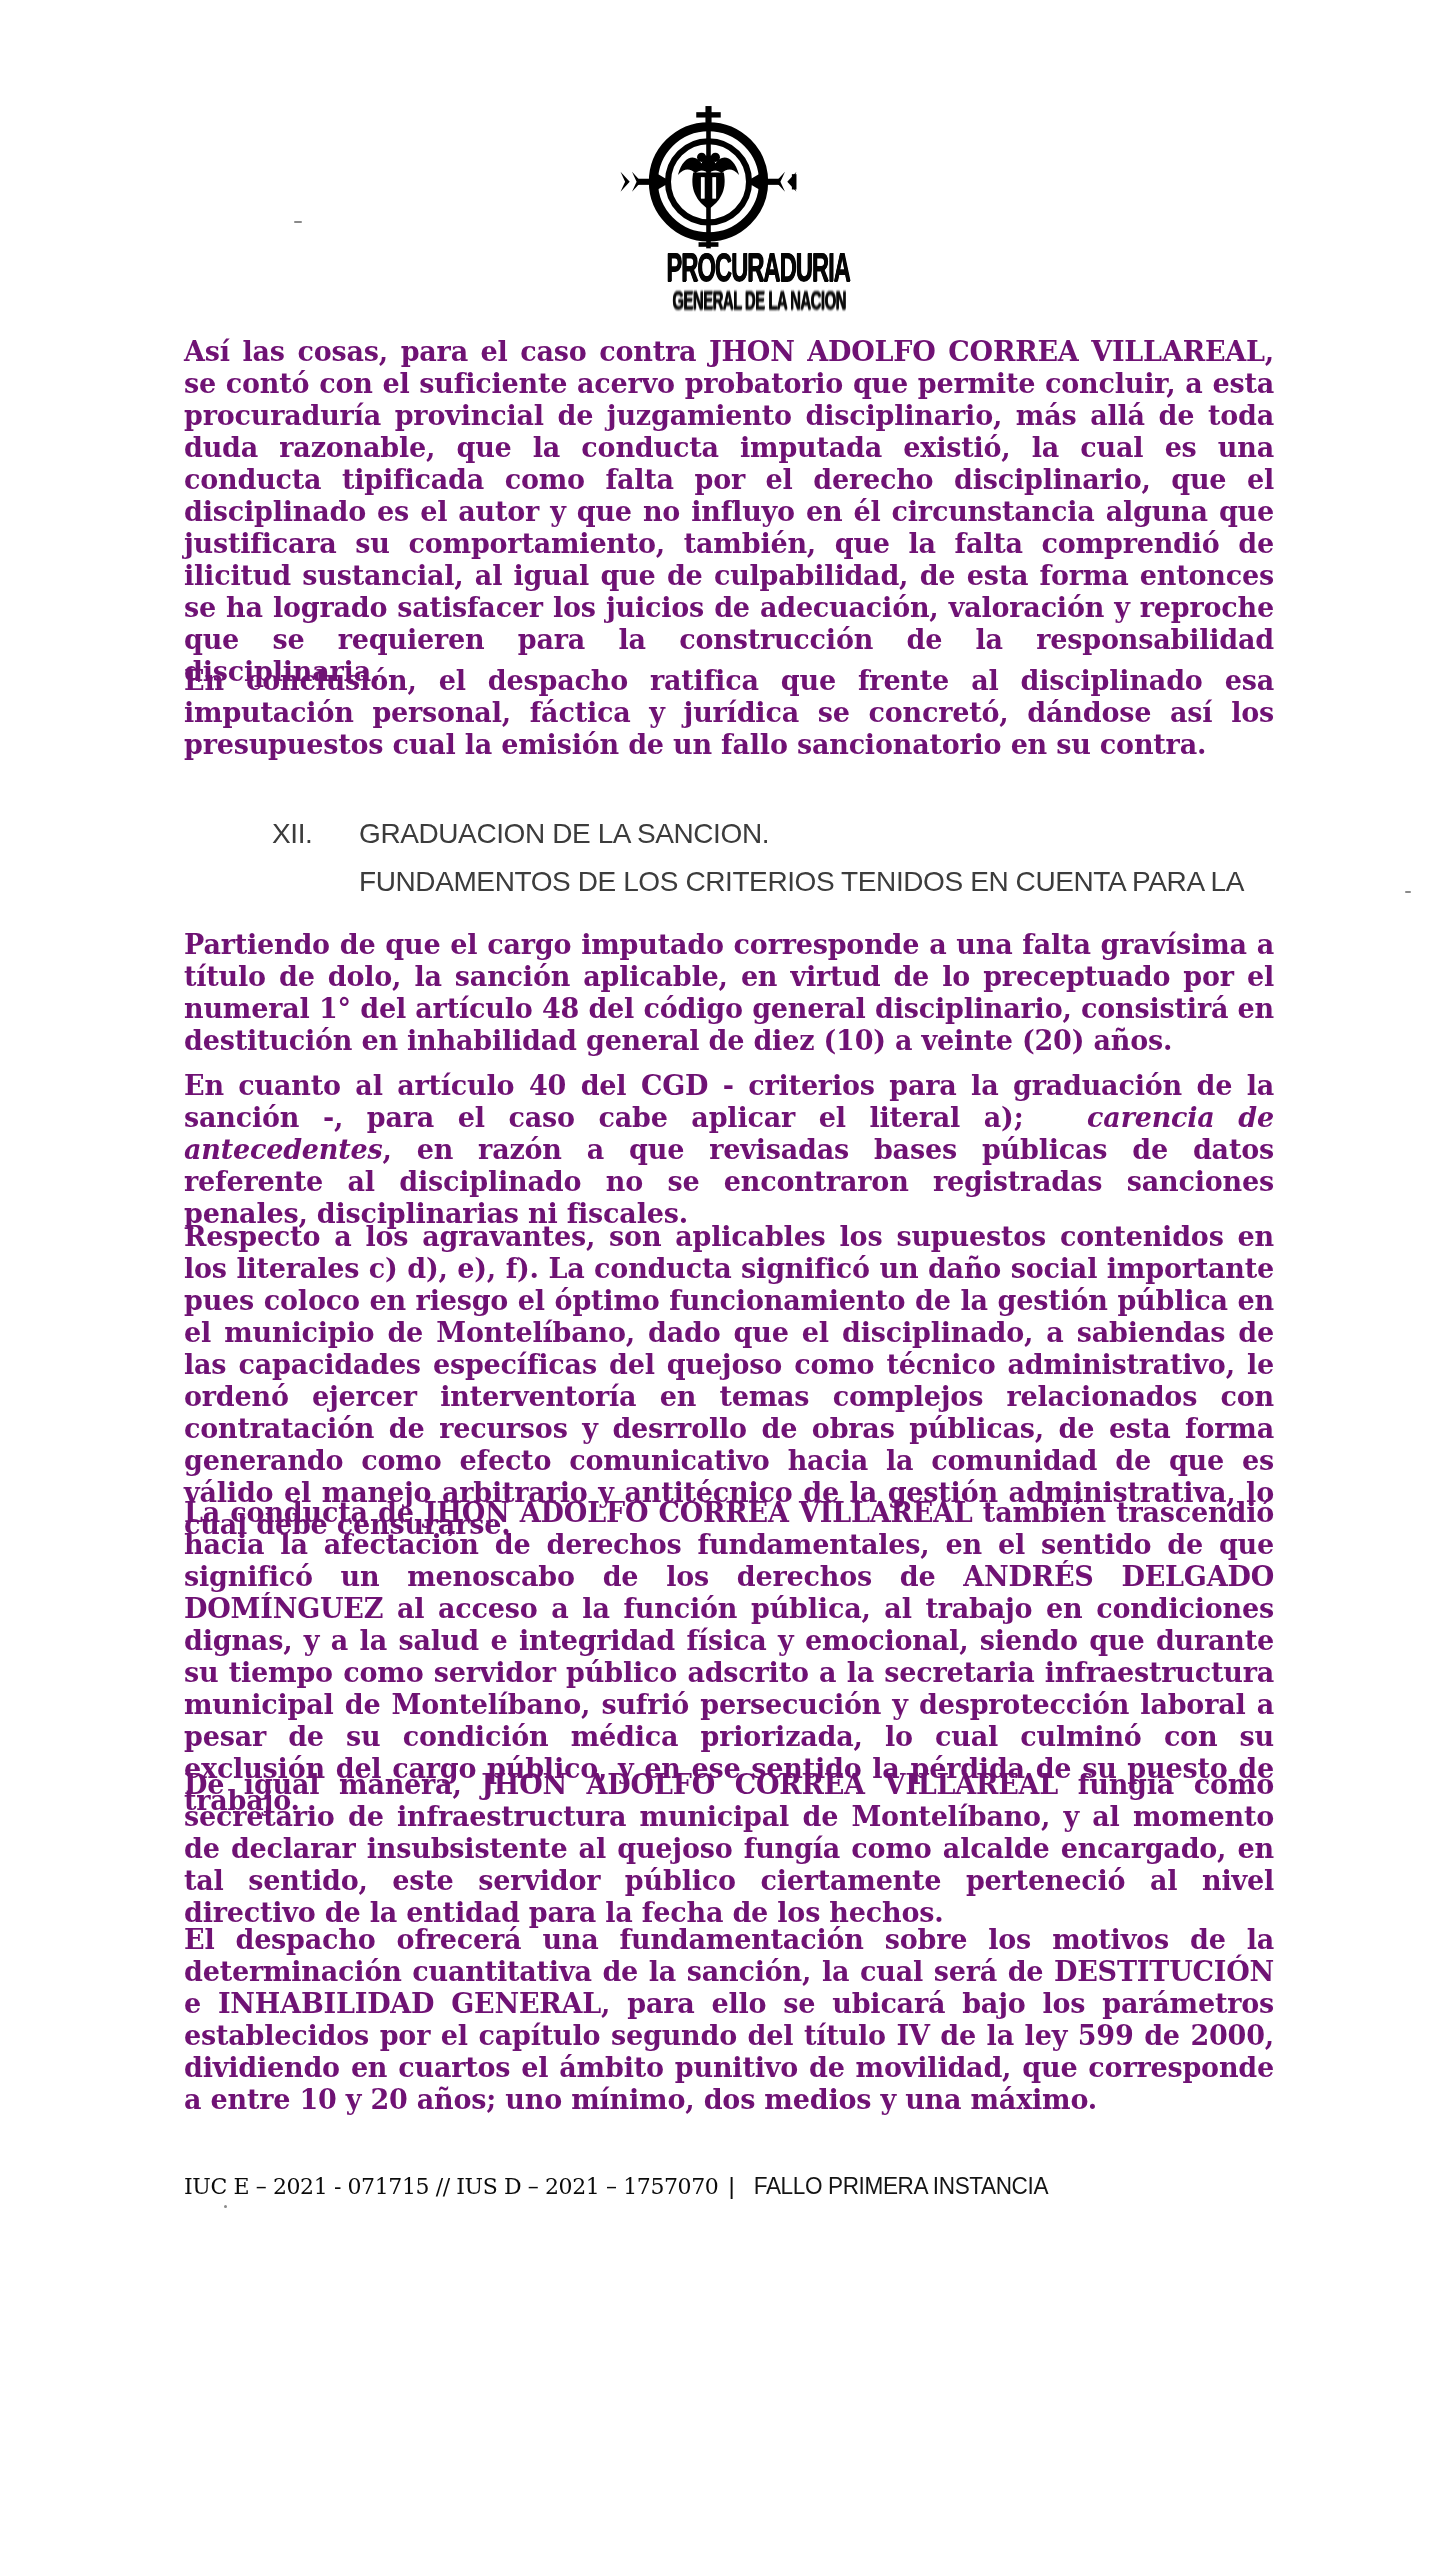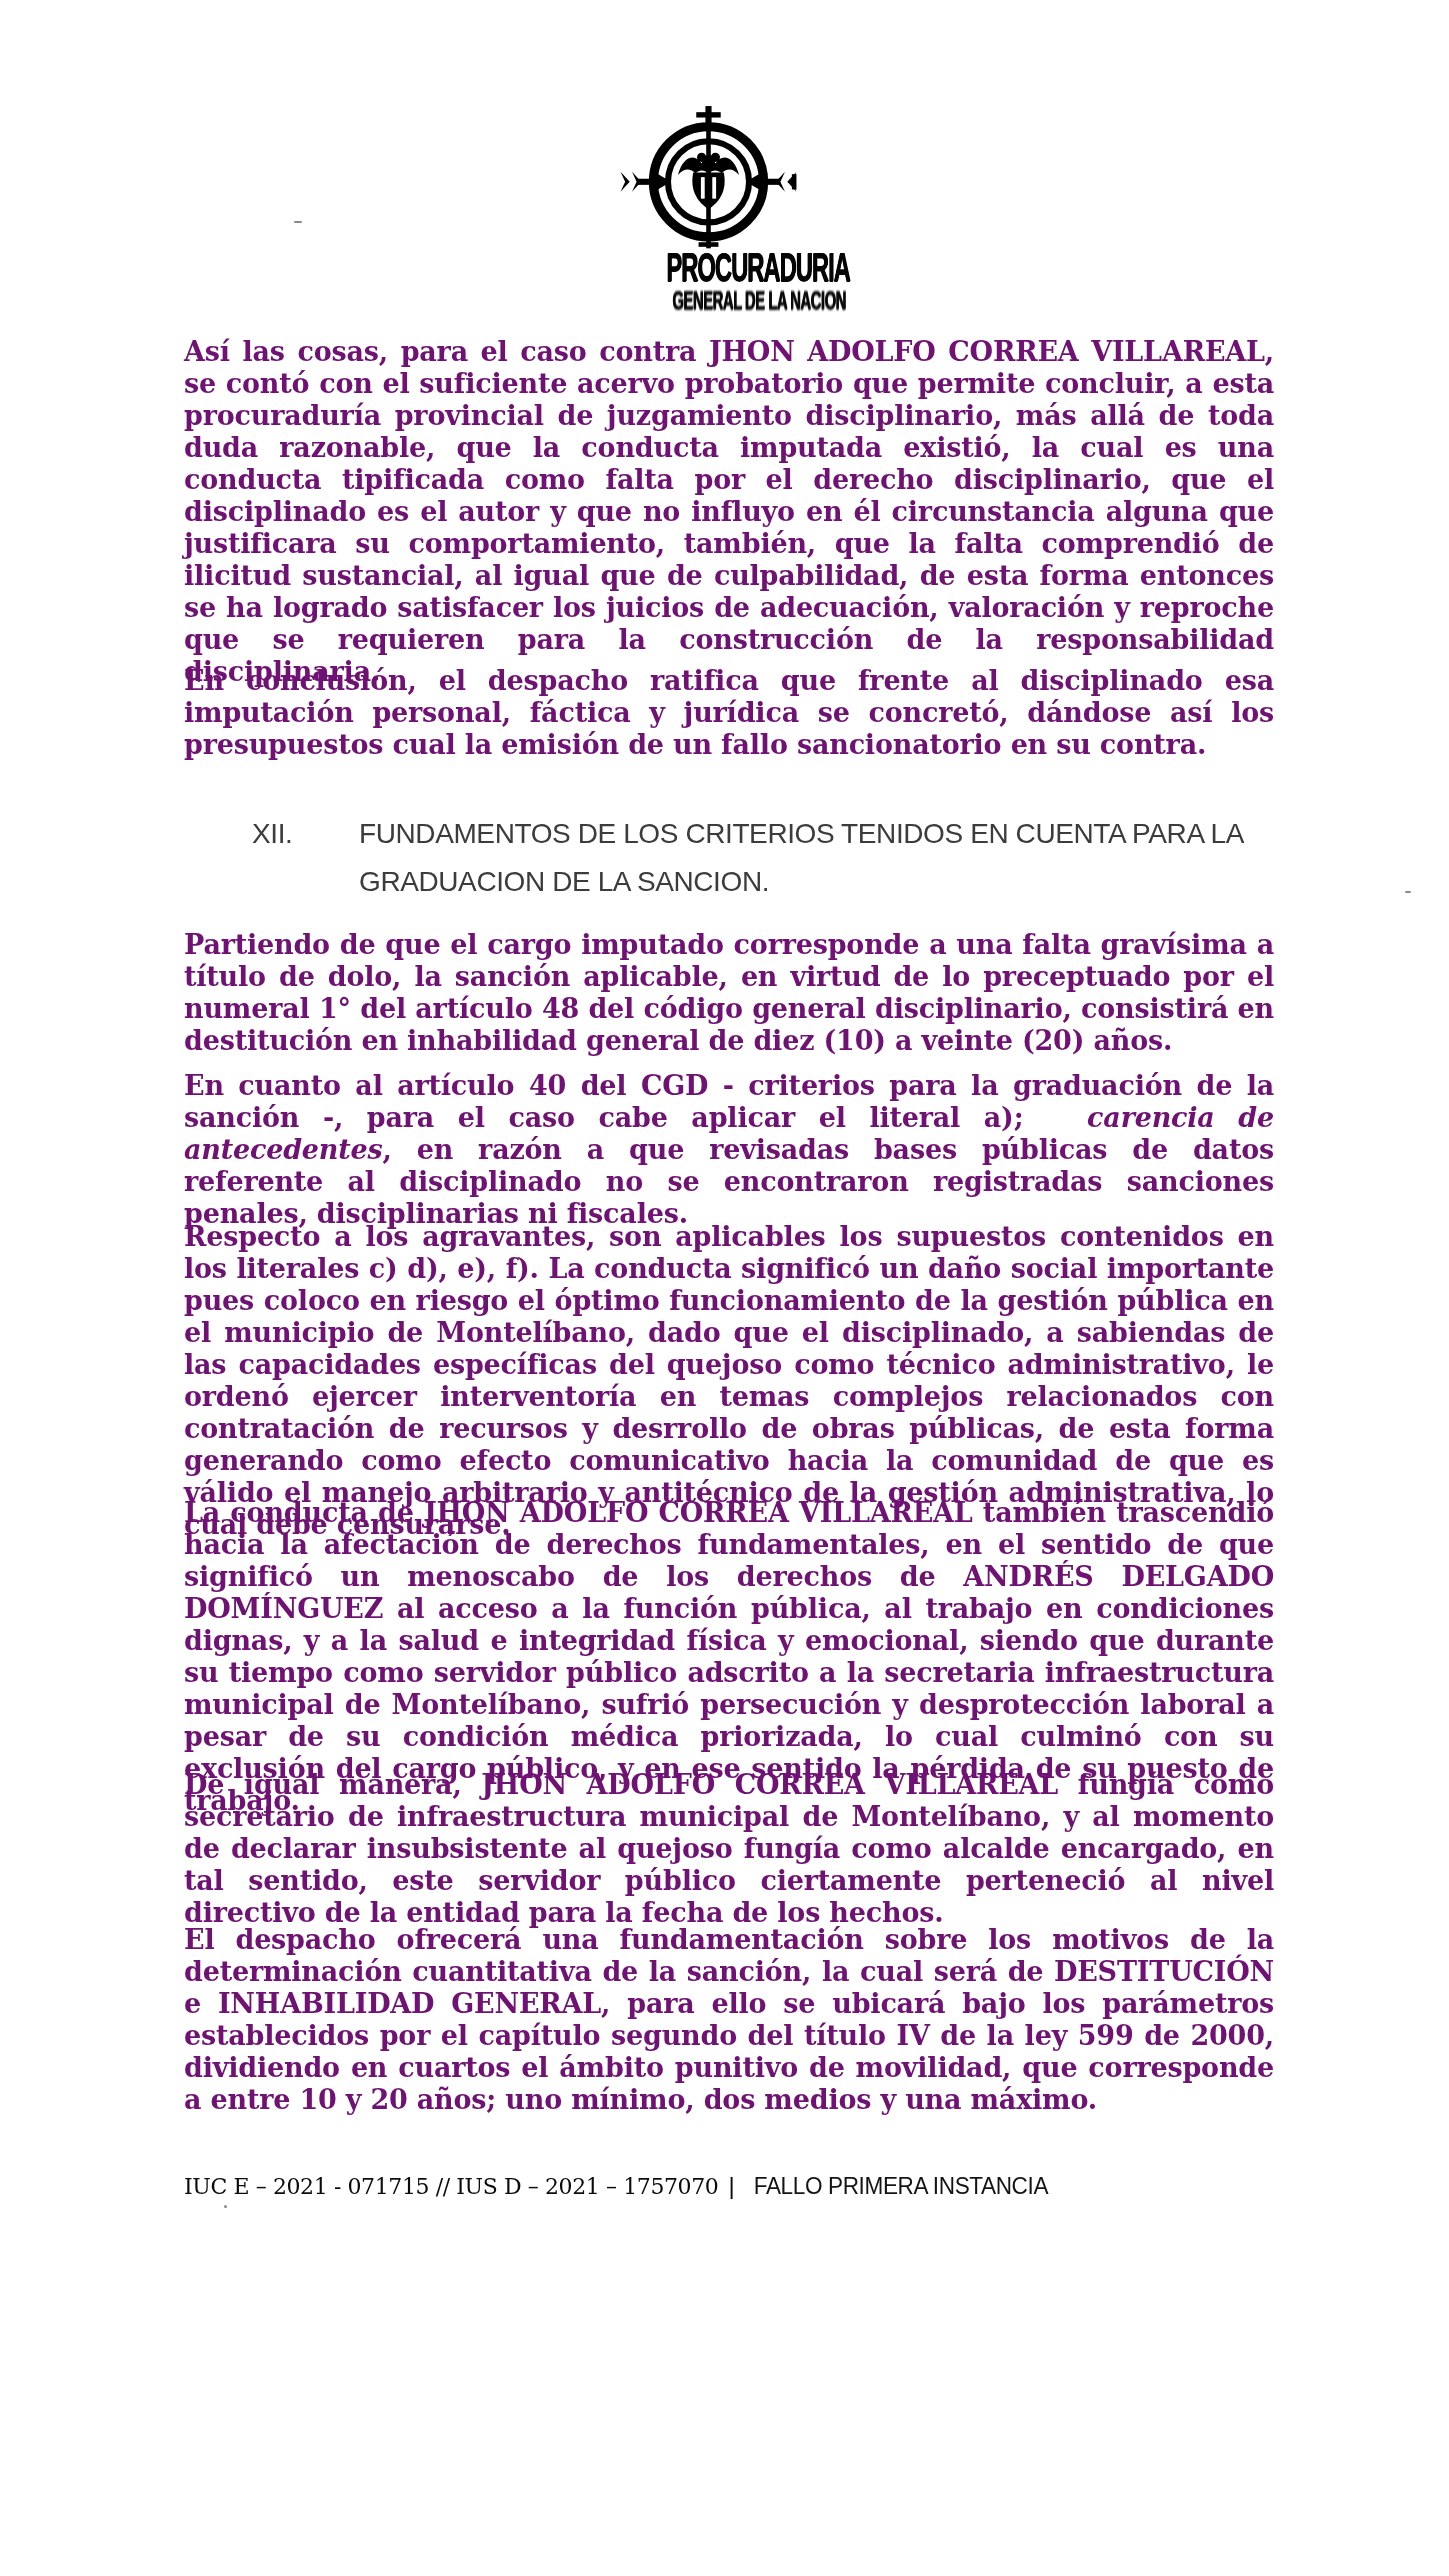--- a/index.html
+++ b/index.html
@@ -87,21 +87,21 @@
     width: 1090px;
     font-family: "Liberation Sans", sans-serif;
     font-weight: 400;
     color: #414141;
     font-size: 28px;
     line-height: 48px;
     letter-spacing: -0.4px;
   }
   .heading-num {
     position: absolute;
-    left: 68px;
+    left: 88px;
     top: 0;
   }
   .heading-lines {
     position: absolute;
     left: 175px;
     top: 0;
     white-space: nowrap;
   }
   .hline { display: block; }
   
@@ -182,22 +182,22 @@
   </div>
 
   <div class="scan">
     <p class="para" style="top:336px">Así las cosas, para el caso contra JHON ADOLFO CORREA VILLAREAL, se contó con el suficiente acervo probatorio que permite concluir, a esta procuraduría provincial de juzgamiento disciplinario, más allá de toda duda razonable, que la conducta imputada existió, la cual es una conducta tipificada como falta por el derecho disciplinario, que el disciplinado es el autor y que no influyo en él circunstancia alguna que justificara su comportamiento, también, que la falta comprendió de ilicitud sustancial, al igual que de culpabilidad, de esta forma entonces se ha logrado satisfacer los juicios de adecuación, valoración y reproche que se requieren para la construcción de la responsabilidad disciplinaria.</p>
 
     <p class="para" style="top:665px">En conclusión, el despacho ratifica que frente al disciplinado esa imputación personal, fáctica y jurídica se concretó, dándose así los presupuestos cual la emisión de un fallo sancionatorio en su contra.</p>
 
     <div class="heading" style="top:810px">
       <span class="heading-num">XII.</span>
       <span class="heading-lines">
+        <span class="hline">GRADUACION DE LA SANCION.</span>
         <span class="hline">FUNDAMENTOS DE LOS CRITERIOS TENIDOS EN CUENTA PARA LA</span>
-        <span class="hline">GRADUACION DE LA SANCION.</span>
       </span>
     </div>
 
     <p class="para" style="top:929px">Partiendo de que el cargo imputado corresponde a una falta gravísima a título de dolo, la sanción aplicable, en virtud de lo preceptuado por el numeral 1° del artículo 48 del código general disciplinario, consistirá en destitución en inhabilidad general de diez (10) a veinte (20) años.</p>
 
     <p class="para" style="top:1070px"><span>En cuanto al artículo 40 del CGD - criterios para la graduación de la sanción -, para el caso cabe aplicar el literal a); </span><i>carencia de antecedentes</i><span>, en razón a que revisadas bases públicas de datos referente al disciplinado no se encontraron registradas sanciones penales, disciplinarias ni fiscales.</span></p>
 
     <p class="para" style="top:1221px">Respecto a los agravantes, son aplicables los supuestos contenidos en los literales c) d), e), f). La conducta significó un daño social importante pues coloco en riesgo el óptimo funcionamiento de la gestión pública en el municipio de Montelíbano, dado que el disciplinado, a sabiendas de las capacidades específicas del quejoso como técnico administrativo, le ordenó ejercer interventoría en temas complejos relacionados con contratación de recursos y desrrollo de obras públicas, de esta forma generando como efecto comunicativo hacia la comunidad de que es válido el manejo arbitrario y antitécnico de la gestión administrativa, lo cual debe censurarse.</p>
 
     <p class="para" style="top:1497px">La conducta de JHON ADOLFO CORREA VILLAREAL también trascendió hacia la afectación de derechos fundamentales, en el sentido de que significó un menoscabo de los derechos de ANDRÉS DELGADO DOMÍNGUEZ al acceso a la función pública, al trabajo en condiciones dignas, y a la salud e integridad física y emocional, siendo que durante su tiempo como servidor público adscrito a la secretaria infraestructura municipal de Montelíbano, sufrió persecución y desprotección laboral a pesar de su condición médica priorizada, lo cual culminó con su exclusión del cargo público, y en ese sentido la pérdida de su puesto de trabajo.</p>

